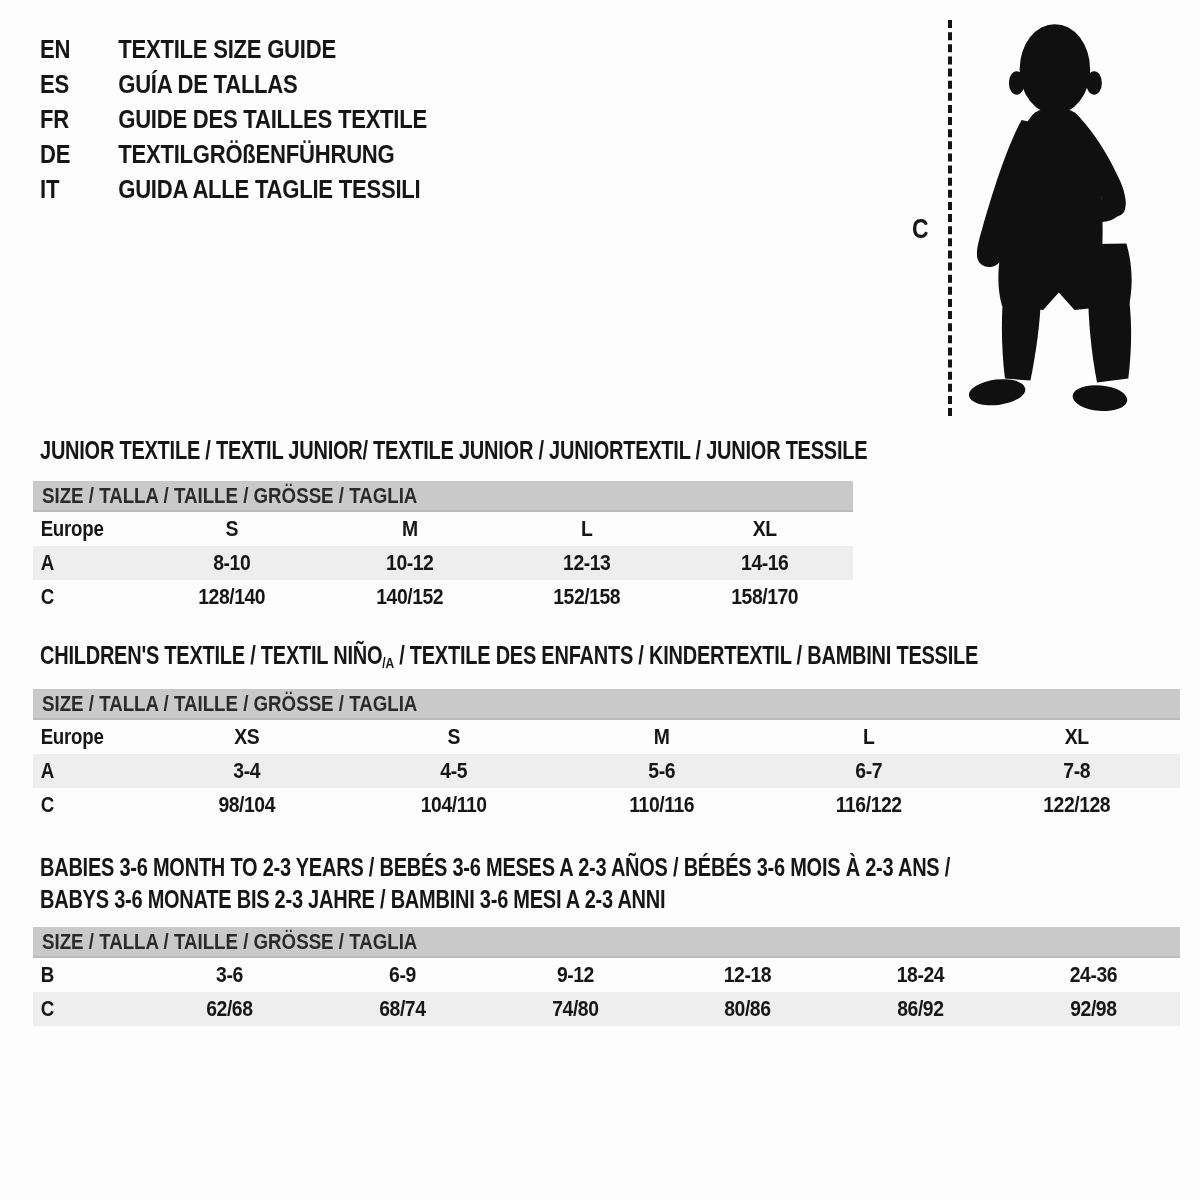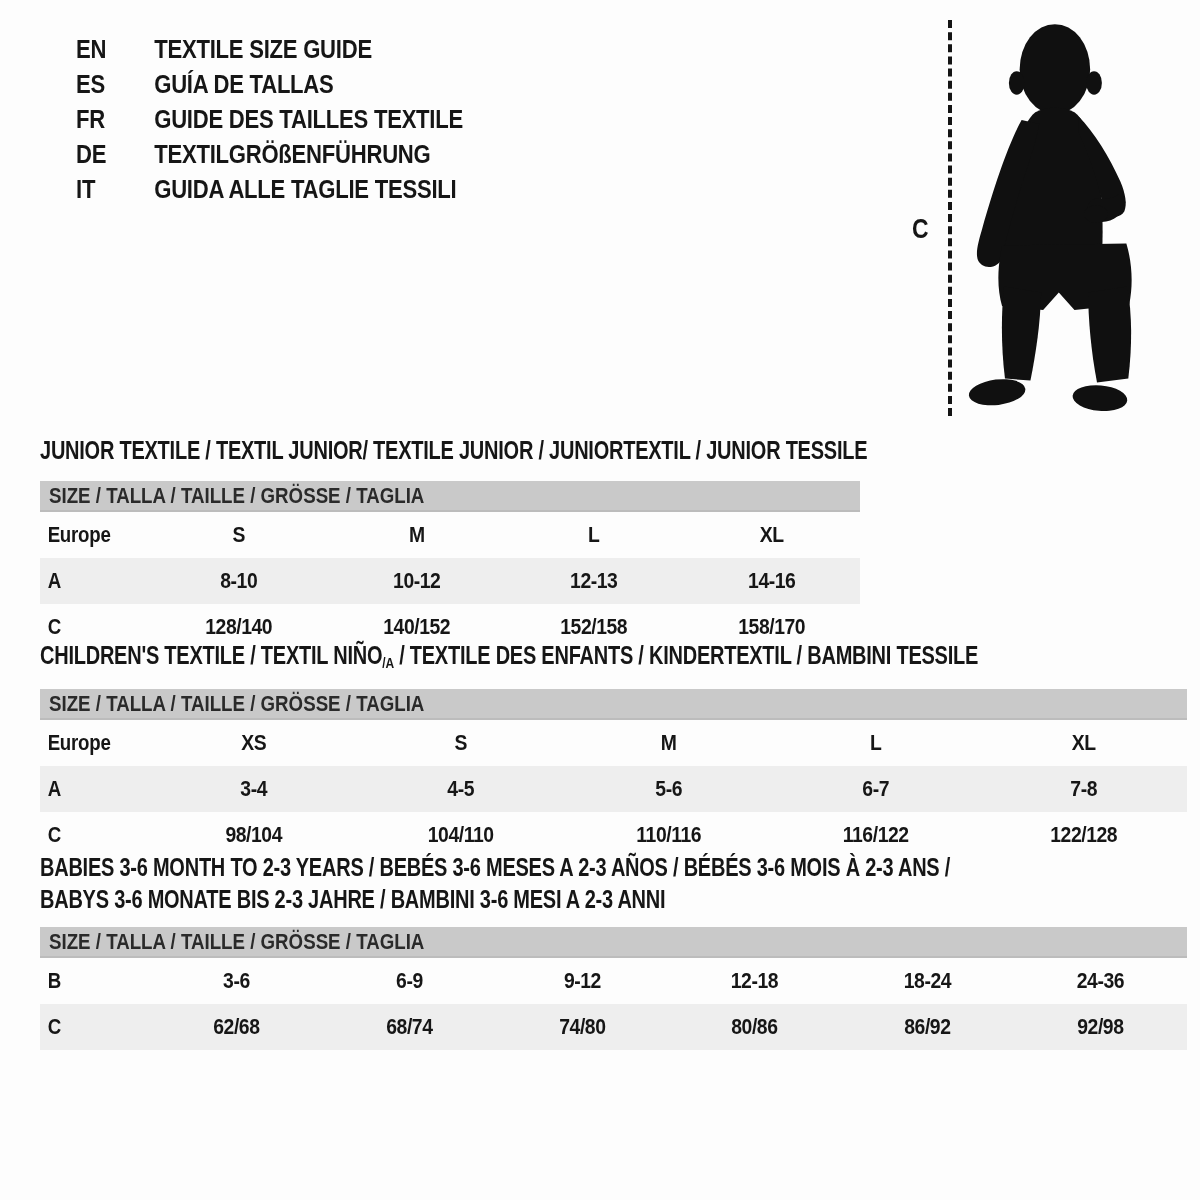--- a/index.html
+++ b/index.html
@@ -9,50 +9,50 @@
     color:var(--text,#161616);
     font-family:"Liberation Sans", sans-serif;
     font-weight:700;
   }
   
   .cx80{transform:scaleX(0.80);transform-origin:0 50%;white-space:nowrap;}
   .cx85{transform:scaleX(0.85);transform-origin:0 50%;white-space:nowrap;}
   .cellx{display:block;transform:scaleX(0.88);white-space:nowrap;}
 
   
-  .lang-list{position:absolute;left:40px;top:32px;margin-left:36px;}
+  .lang-list{position:absolute;left:40px;top:32px;}
   .lang-row{display:flex;height:35px;align-items:center;font-size:26px;letter-spacing:-0.3px;}
   .lang-code{width:92px;flex:0 0 92px;}
 
   
   .measure-line{position:absolute;left:948px;top:20px;height:396px;width:0;border-left:4px dashed #141414;}
   .measure-label{position:absolute;left:912px;top:214px;font-size:27px;}
   .baby{position:absolute;left:957px;top:18px;width:186px;height:400px;}
   .baby *{fill:var(--sil,#101010);}
 
   
   .sec-title{position:absolute;left:40px;font-size:25px;letter-spacing:-0.3px;}
   #junior-title{top:436px;}
   #children-title{top:641px;}
   #babies-title1{top:853px;}
   #babies-title2{top:885px;}
   .sub{font-size:15px;vertical-align:-4px;}
 
   
-  .size-table{position:absolute;left:40px;}
+  .size-table{position:absolute;left:33px;}
   .size-table.junior{top:481px;width:820px;}
   .size-table.children{top:689px;width:1147px;}
   .size-table.babies{top:927px;width:1147px;}
   .band{
     height:29px;background:var(--band,#c9c9c9);
     border-bottom:2px solid #bcbcbc;
     display:flex;align-items:center;padding-left:9px;
     font-size:22px;color:#2a2a2a;
   }
-  .trow{display:flex;height:46px;align-items:center;font-size:22px;}
+  .trow{display:flex;height:34px;align-items:center;font-size:22px;}
   .trow.stripe{background:var(--stripe,#eeeeee);}
   .tlabel{flex:0 0 101px;width:101px;padding-left:9px;letter-spacing:-0.3px;}
   .tcell{flex:1;text-align:center;letter-spacing:-0.5px;}
 
   
   .legend{position:absolute;left:40px;top:1069px;}
   .legend-line{height:34px;display:flex;align-items:center;font-size:24px;letter-spacing:-0.3px;}
 </style>
 </head>
 <body>

